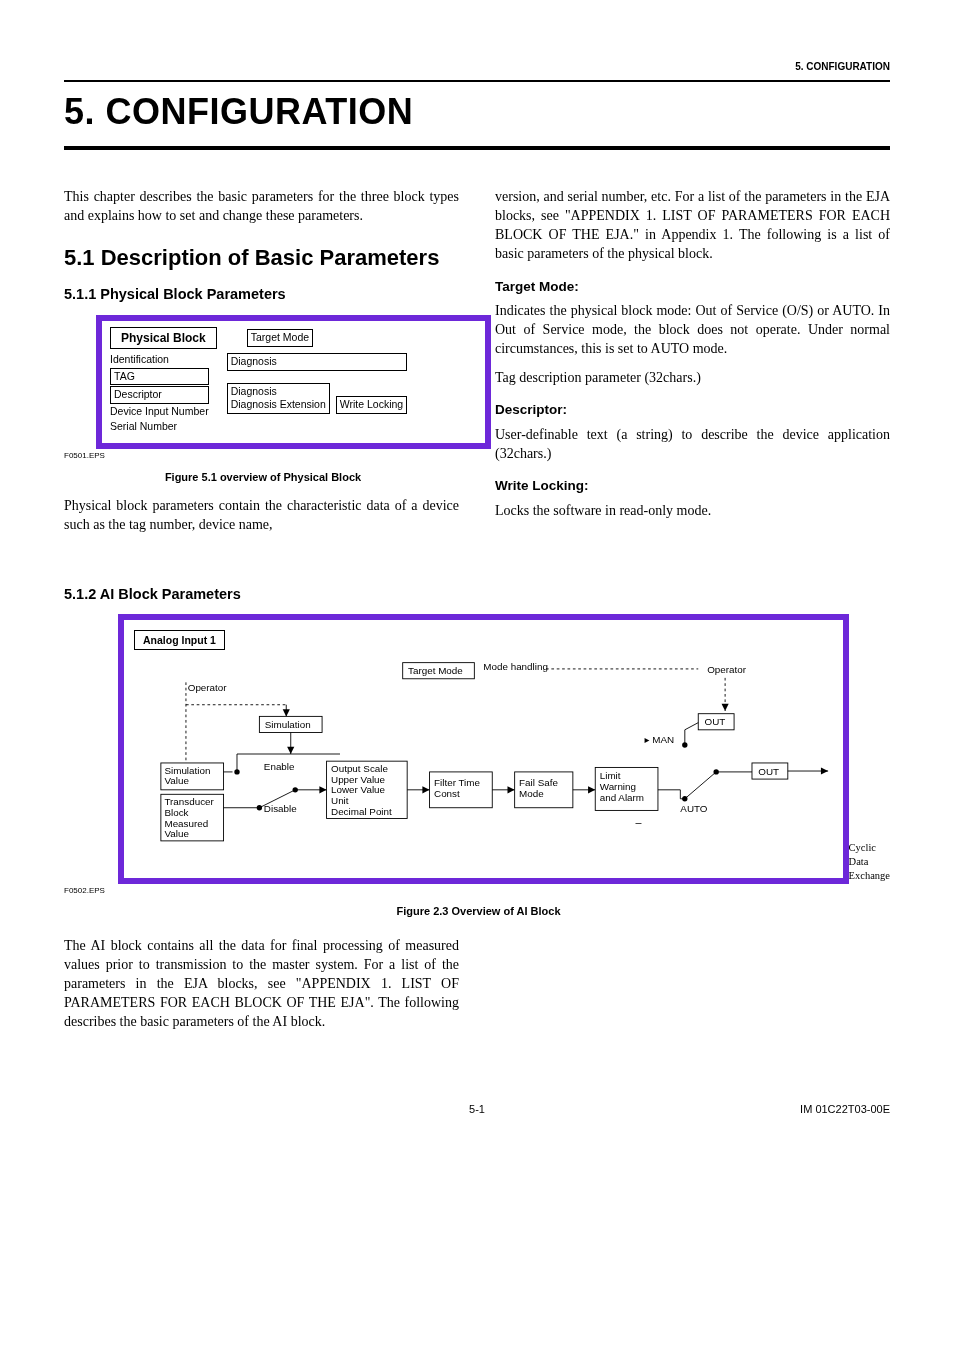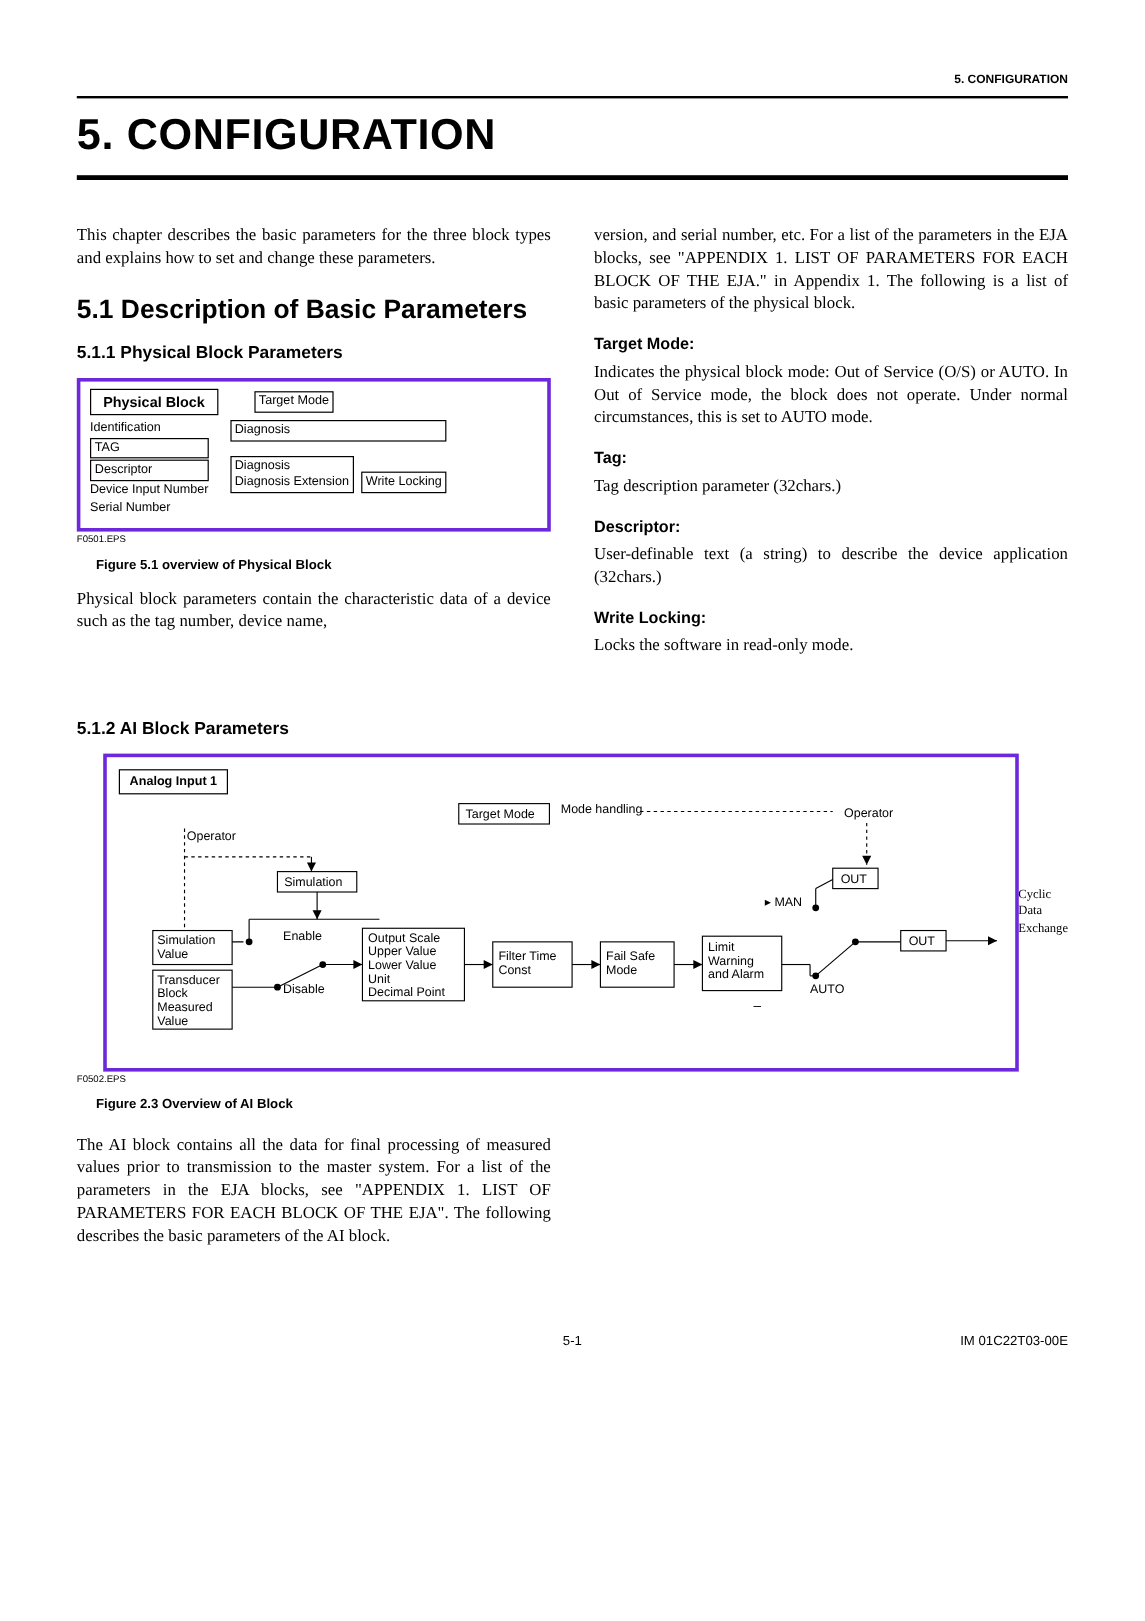--- a/index.html
+++ b/index.html
@@ -56,31 +56,33 @@
   margin: 14px 0 2px 0;
 }
 p {
   margin: 6px 0 10px 0;
   text-align: justify;
 }
 .fig-caption {
   font-family: Arial, Helvetica, sans-serif;
   font-size: 11px;
   font-weight: bold;
-  margin: 8px 0 12px 16px;
+  margin: 8px 0 12px 3px;
+  text-align: center;
 }
 .fig-source {
   font-family: Liberation Sans, sans-serif;
   font-size: 8px;
   text-align: left;
   margin: 2px 0 2px 0;
 }
 .diagram-box {
-  border: 3px solid #6d28d9;
-  font-family: Arial, Helvetica, sans-serif;
+  border: 6px solid #6d28d9;
+  font-family: Arial, Helvetica, sans-serif;
+  margin-left: 32px;
 }
 .small-box {
   border: 1px solid #000;
   font-size: 10.5px;
   padding: 1px 3px;
   background: #fff;
   line-height: 1.3;
 }
 .small-text {
   font-size: 10.5px;
@@ -114,21 +116,21 @@
   gap: 1px;
 }
 .fig51-col2 {
   display: flex;
   flex-direction: column;
   gap: 12px;
 }
 
 .fig52-wrapper {
   display: flex;
-  align-items: center;
+  align-items: flex-end;
   gap: 0;
   padding-left: 22px;
 }
 .fig52 {
   flex: 1;
   padding: 10px 10px 20px 10px;
   box-sizing: border-box;
   font-family: Arial, Helvetica, sans-serif;
   font-size: 10.5px;
   position: relative;
@@ -205,21 +207,20 @@
 
     <p>Physical block parameters contain the characteristic data of a device such as the tag number, device name,</p>
   </div>
 
   <div class="col">
     <p>version, and serial number, etc. For a list of the parameters in the EJA blocks, see "APPENDIX 1. LIST OF PARAMETERS FOR EACH BLOCK OF THE EJA." in Appendix 1. The following is a list of basic parameters of the physical block.</p>
 
     <h4>Target Mode:</h4>
     <p>Indicates the physical block mode: Out of Service (O/S) or AUTO. In Out of Service mode, the block does not operate. Under normal circumstances, this is set to AUTO mode.</p>
 
-    <h4>Tag:</h4>
     <p>Tag description parameter (32chars.)</p>
 
     <h4>Descriptor:</h4>
     <p>User-definable text (a string) to describe the device application (32chars.)</p>
 
     <h4>Write Locking:</h4>
     <p>Locks the software in read-only mode.</p>
   </div>
 </div>
 

